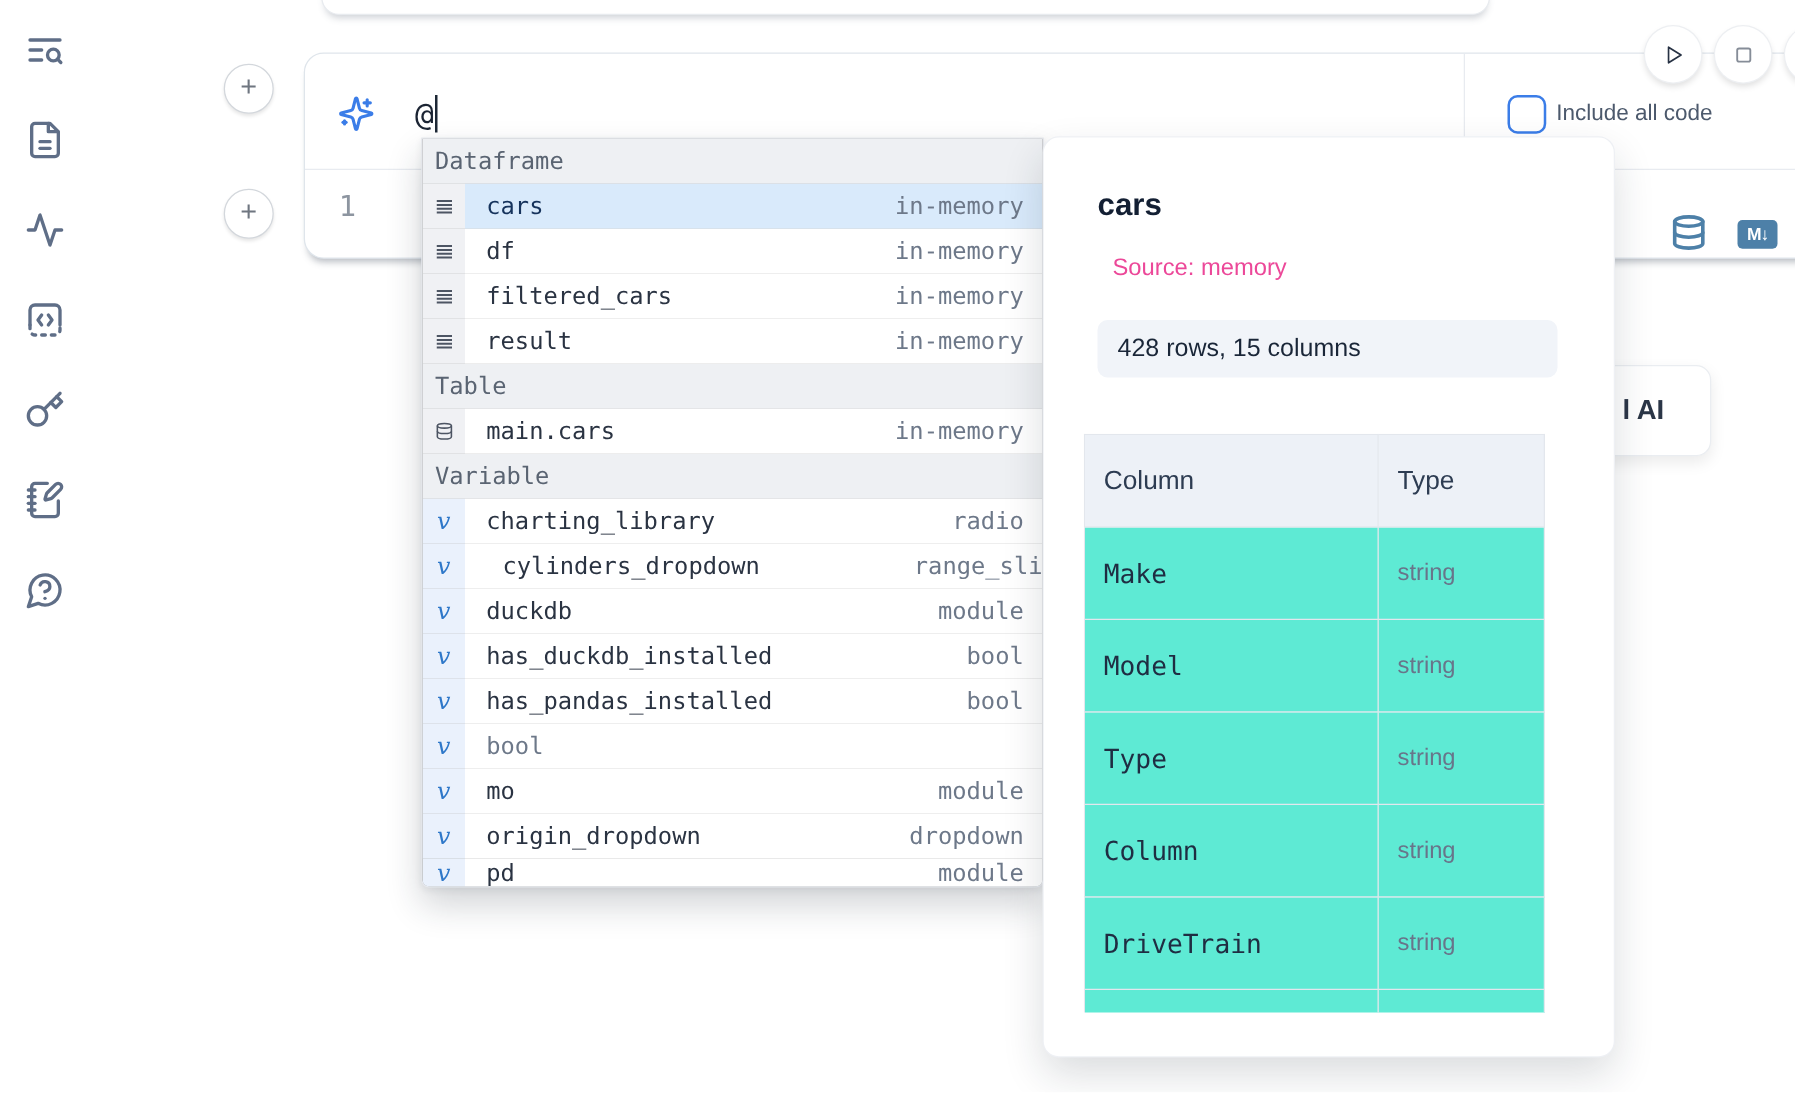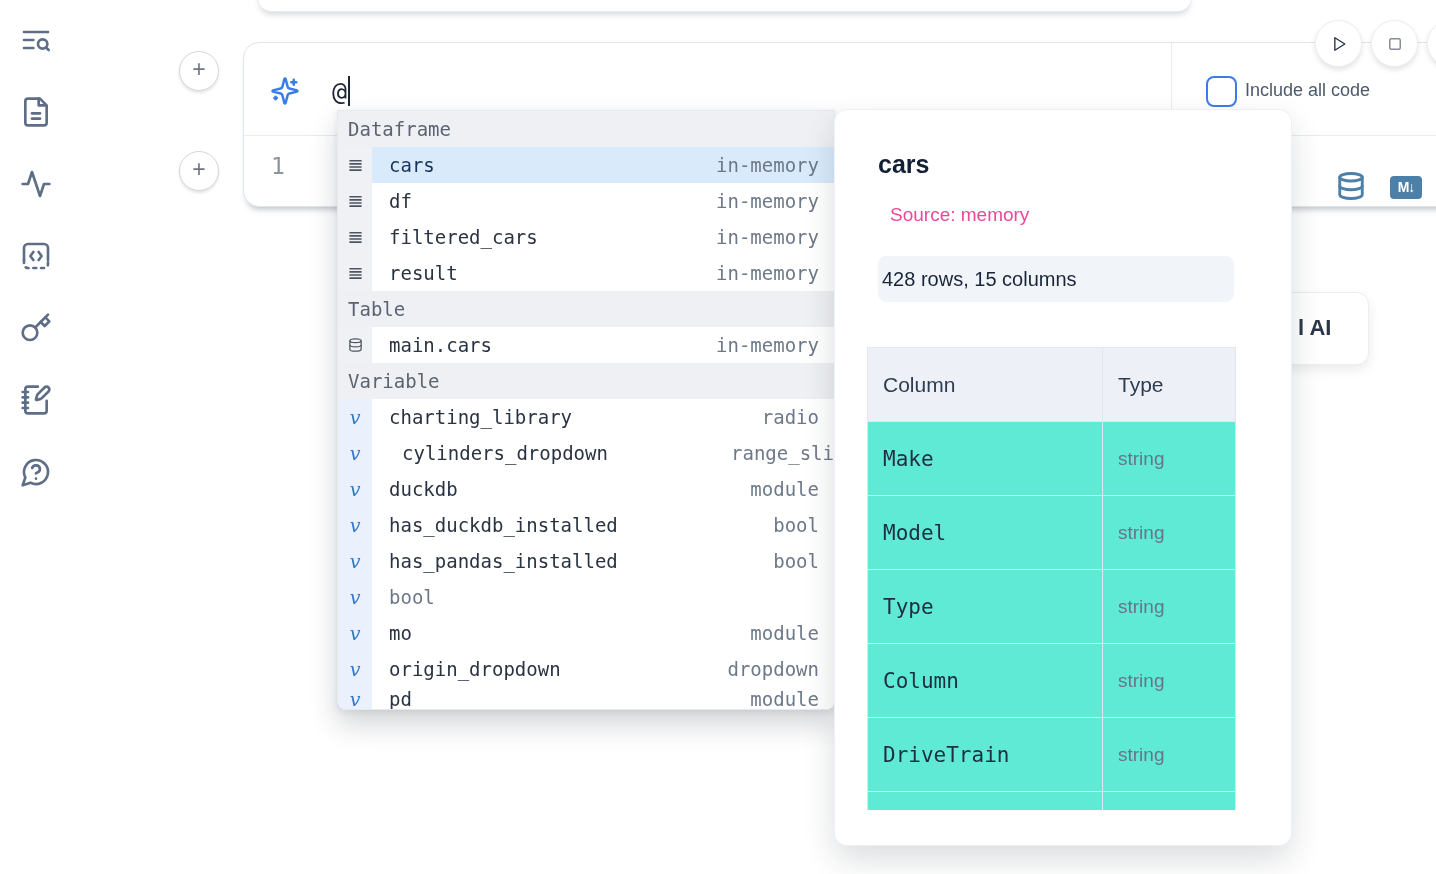--- a/index.html
+++ b/index.html
@@ -71,21 +71,21 @@
   .ac-detail{color:#6d7889;white-space:nowrap;}
   .ac-content.clipped{padding-right:0;padding-left:30px;}
   .v-glyph{font-family:"DejaVu Serif",serif;font-style:italic;font-size:19px;color:#2f78c9;line-height:1;}
 
   
   .tooltip{position:absolute;left:835px;top:110px;width:456px;height:735px;background:#fff;border-radius:12px;
            box-shadow:0 0 0 1px #eef0f4,0 14px 32px rgba(25,35,50,.16);z-index:12;}
   .tt-title{position:absolute;left:43px;top:40px;font-size:25px;font-weight:bold;color:#131f33;}
   .tt-source{position:absolute;left:43px;top:94px;font-size:19px;color:#ec4899;margin-left:12px;}
   .tt-pill{position:absolute;left:43px;top:146px;width:352px;height:46px;background:#f1f4f9;border-radius:8px;
-           line-height:46px;padding-left:4px;font-size:20px;color:#1a2638;}
+           line-height:46px;padding-left:16px;font-size:20px;color:#1a2638;}
   .tt-tablewrap{position:absolute;left:32px;top:237px;width:369px;height:463px;overflow:hidden;}
   .tt-table{width:368px;border-collapse:collapse;table-layout:fixed;}
   .tt-table th,.tt-table td{border:1px solid #e3e7ed;height:73px;padding:0 0 0 15px;text-align:left;vertical-align:middle;}
   .tt-table th{background:#edf1f7;font-size:21px;font-weight:400;color:#2d3c52;}
   .tt-table td{background:#5eead4;}
   .td-name{font-family:"DejaVu Sans Mono",monospace;font-size:21px;color:#1f2d42;}
   .td-type{font-size:19px;color:#68758a;}
 
   
   .ai-card{position:absolute;left:1240px;top:292px;width:127px;height:71px;background:#fff;border-radius:12px;

